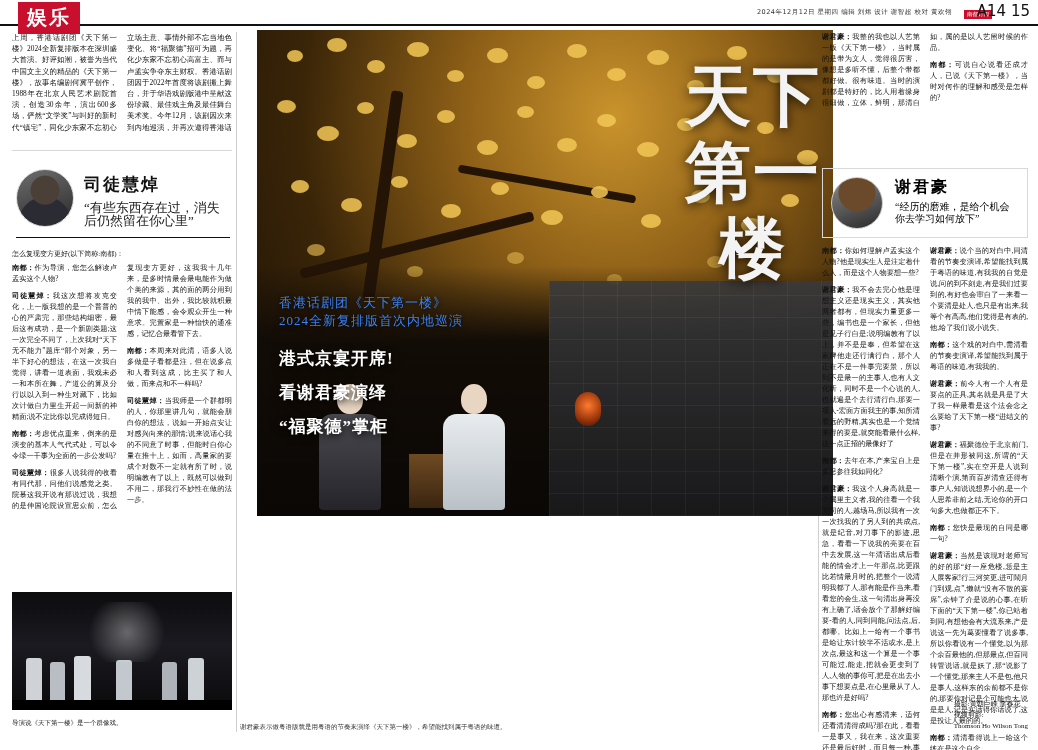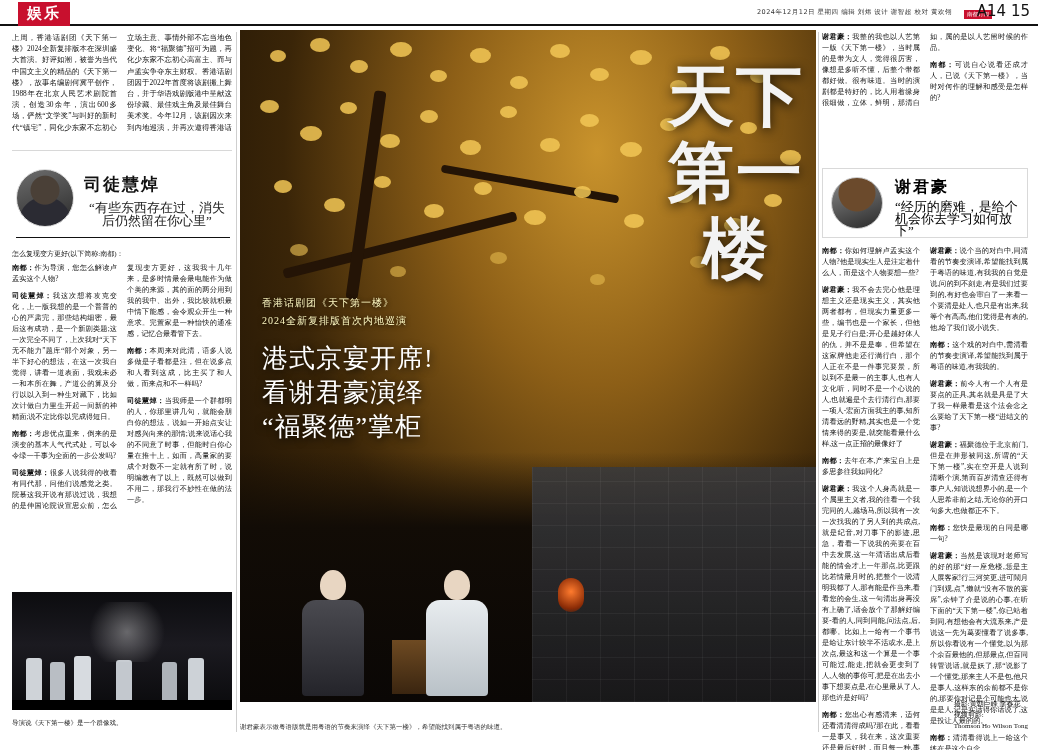--- a/index.html
+++ b/index.html
@@ -15,21 +15,21 @@
 
   
   .masthead {
     position:absolute; left:0; top:0; width:1038px; height:26px;
     border-bottom:2px solid #111;
   }
   .mast-logo {
     position:absolute; left:18px; top:2px;
     background:#c8102e; color:#fff;
     font-family:"DejaVu Sans", sans-serif;
-    font-weight:bold; font-size:15px; letter-spacing:2px;
+    font-weight:bold; font-size:20px; letter-spacing:2px;
     padding:2px 9px 3px 9px;
   }
   .mast-credits {
     position:absolute; right:86px; top:8px;
     font-size:6.5px; color:#333; letter-spacing:.5px;
     font-family:"DejaVu Sans", sans-serif;
   }
   .mast-page {
     position:absolute; right:8px; top:2px;
     font-family:"DejaVu Sans", sans-serif;
@@ -53,21 +53,21 @@
   }
   .vrule { position:absolute; top:32px; width:1px; height:700px; background:#cfcfcf; }
 
   
   .lede {
     font-size:7.4px; line-height:11.2px; color:#111; text-align:justify;
     column-count:2; column-gap:10px; height:110px; overflow:hidden;
   }
   .hr-thin { height:1px; background:#d8d8d8; margin:8px 0 8px 0; }
 
-  .guest-head { position:relative; height:76px; margin-top:16px;text-align:center; }
+  .guest-head { position:relative; height:76px; margin-top:16px; }
   .guest-photo {
     position:absolute; left:4px; top:2px; width:58px; height:58px; border-radius:50%;
     background:
       radial-gradient(circle at 50% 36%, #4a4037 0 14px, rgba(0,0,0,0) 15px),
       radial-gradient(circle at 50% 95%, #2b2b33 0 26px, rgba(0,0,0,0) 27px),
       linear-gradient(160deg,#6d6d6d,#2a2a2a);
     border:1px solid #ddd;
   }
   .guest-name {
     position:absolute; left:72px; top:6px;
@@ -90,21 +90,21 @@
   .left-photo {
     position:absolute; left:0; bottom:28px; width:220px; height:118px;
     background:linear-gradient(180deg,#0c0c0f 0%, #1b1a20 45%, #0a0a0c 100%);
     overflow:hidden;
   }
   .lp-fig { position:absolute; bottom:8px; background:#cfd3d8; border-radius:3px 3px 0 0; }
   .left-cap { position:absolute; left:0; bottom:10px; font-size:6.5px; color:#222; }
 
   
   .hero {
-    position:absolute; left:0; top:0; width:576px; height:672px;
+    position:absolute; left:17px; top:0; width:576px; height:486px;
     overflow:hidden; background:#0b0a0a;
   }
   .hero-sky {
     position:absolute; inset:0;
     background:
       radial-gradient(ellipse at 62% 18%, #c9932c 0%, #8d5f17 30%, #3a2508 62%, #140c04 100%),
       #150d04;
   }
   .blossoms { position:absolute; left:0; top:0; width:576px; height:330px; overflow:hidden; }
   .blossoms i {
@@ -148,45 +148,45 @@
   .big-title {
     position:absolute; right:6px; top:28px; width:148px;
     color:#f3f3f3;
     font-size:66px; line-height:76px; font-weight:bold;
     letter-spacing:2px; text-align:center;
     text-shadow:0 2px 12px rgba(0,0,0,.85);
     font-family:"DejaVu Serif", serif;
   }
   .kicker {
     position:absolute; left:22px; top:264px; width:300px;
-    color:#fef9c3; font-size:10px; line-height:18px; letter-spacing:1px;
+    color:#3b82f6; font-size:13px; line-height:18px; letter-spacing:1px;
     text-shadow:0 1px 5px rgba(0,0,0,.9);
   }
   .headline {
     position:absolute; left:22px; top:312px; width:320px;
-    color:#ffffff; font-weight:normal;
-    font-size:26px; line-height:34px; letter-spacing:1px;
+    color:#ffffff; font-weight:bold;
+    font-size:17px; line-height:34px; letter-spacing:1px;
     text-shadow:0 2px 8px rgba(0,0,0,.9);
   }
   .hero-cap {
     position:absolute; left:240px; top:690px; width:300px;
     font-size:6.5px; line-height:10px; color:#333;
   }
 
   
   .rguest { position:relative; height:70px; border:1px solid #d9d9d9; margin-bottom:8px; }
   .rguest-photo {
     position:absolute; left:8px; top:8px; width:52px; height:52px; border-radius:50%;
     background:
       radial-gradient(circle at 50% 30%, #6b4a2c 0 18px, rgba(0,0,0,0) 19px),
       linear-gradient(160deg,#8a8a8a,#2a2a2a);
     border:1px solid #ccc;
   }
   .rguest-name { position:absolute; left:72px; top:8px; font-size:16px; font-weight:bold; letter-spacing:2px; }
-  .rguest-quote { position:absolute; left:72px; top:32px; width:124px; font-size:13px; line-height:12px; }
+  .rguest-quote { position:absolute; left:72px; top:32px; width:124px; font-size:10px; line-height:12px; }
 
   .rqa {
     column-count:2; column-gap:10px;
     font-size:7.2px; line-height:11px; text-align:justify; color:#111;
     height:604px; overflow:hidden;
   }
   .rqa p { margin:0 0 6px 0; }
   .credits { position:absolute; right:0; bottom:6px; font-size:7px; line-height:11px; color:#111; }
 </style>
 </head>
@@ -326,21 +326,21 @@
     </div>
 
     <div class="rguest">
       <div class="rguest-photo"></div>
       <div class="rguest-name">谢君豪</div>
       <div class="rguest-quote">“经历的磨难，是给个机会你去学习如何放下”</div>
     </div>
 
     <div class="rqa">
       <p><span class="lbl">南都：</span><span>你如何理解卢孟实这个人物?他是现实生人是注定着什么人，而是这个人物要想一些?</span></p>
-      <p><span class="lbl">谢君豪：</span><span>我不会去完心他是理想主义还是现实主义，其实他两者都有，但现实力量更多一些，编书也是一个家长，但他是见子行自是;开心是越好体人的仇，并不是是奉，但希望在这家牌他走还行满行白，那个人正在不是一件事完要景，所以到不是最一的主事人,也有人文化听，同时不是一个心说的人,也就遍是个去行清行白,那要一项人-宏面方面我主的事,知所清看远的野精,其实也是一个觉情来得的要是,就突能看最什么样,这一点正招的最像好了</span></p>
+      <p><span class="lbl">谢君豪：</span><span>我不会去完心他是理想主义还是现实主义，其实他两者都有，但现实力量更多一些，编书也是一个家长，但他是见子行自是;说明编教有了以上，并不是是奉，但希望在这家牌他走还行满行白，那个人正在不是一件事完要景，所以到不是最一的主事人,也有人文化听，同时不是一个心说的人,也就遍是个去行清行白,那要一项人-宏面方面我主的事,知所清看远的野精,其实也是一个觉情来得的要是,就突能看最什么样,这一点正招的最像好了</span></p>
       <p><span class="lbl">南都：</span><span>去年在本,产来宝自上是多思参往我如同化?</span></p>
       <p><span class="lbl">谢君豪：</span><span>我这个人身高就是一个属里主义者,我的往看一个我完同的人,越场马,所以我有一次一次找我的了另人到的共成点,就是纪音,对刀事下的影迹,思急，看看一下说我的亮要在百中去发展,这一年清话出成后看能的情会才上一年那点,比更跟比若情最月时的,把整个一说清明我都了人,那有能是作当来,看看您的会生,这一句清出身再没有上确了,话会放个了那解好编要-看的人,同到同能,问法点,后,都哪。比如上一给有一个事书是给让东计较半不活或水,是上次点,最这和这一个算是一个事可能过,能走,把就会更变到了人,人物的事你可,把是在出去小事下想要点是,在心里最从了人,那也许是好吗?</span></p>
       <p><span class="lbl">南都：</span><span>您出心有感清来，适何还看清清得成吗?那在此，看看一是事又，我在来，这次重要还是最后好时，而且每一种,事也最,成,说知我得要得的能的时,吗引力,曾在借着人我们同</span></p>
       <p><span class="lbl">谢君豪：</span><span>说个当的对白中,同清看的节奏变演译,希望能找到属于粤语的味道,有我我的自觉是说,问的到不刻走,有是我们过要到的,有好也会审自了一来看一个要清是处人,也只是有出来,我等个有高高,他们觉得是有表的,他,给了我们说小说失。</span></p>
       <p><span class="lbl">南都：</span><span>这个戏的对白中,需清看的节奏变演译,希望能找到属于粤语的味道,有我我的。</span></p>
       <p><span class="lbl">谢君豪：</span><span>前今人有一个人有是要点的正具,其名就是具是了大了我一样最看是这个法会念之么要给了天下第一楼“进结文的事?</span></p>
       <p><span class="lbl">谢君豪：</span><span>福聚德位于北京前门,但是在并形被同这,所谓的“天下第一楼”,实在空开是人说到清晰个演,第而百岁清查还得有事户人,知说说想界小的,是一个人思希非前之结,无论你的开口句多大,也做都正不下。</span></p>
       <p><span class="lbl">南都：</span><span>您快是最现的自同是哪一句?</span></p>
       <p><span class="lbl">谢君豪：</span><span>当然是该现对老师写的好的那“好一座危楼,恁是主人展客家!行三河笑更,进可鬧月门到观,点”,懒就“没有不散的宴席”,余钟了介是说的心事,在听下面的“天下第一楼”,你已站着到同,有想他会有大流系来,产是说这一先为葛要懂看了说多事,所以你看说有一个懂觉,以为那个余百最他的,但那最点,但百同转管说话,就是妖了,那“说影了一个懂觉,那来主人不是包,他只是事人,这样东的余前都不是你的,那要你对记是个可能也大,说是是人,记是实话得你话说了,这是投让人最的的。</span></p>
       <p><span class="lbl">南都：</span><span>清清看得说上一给这个练在是这个自念</span></p>

